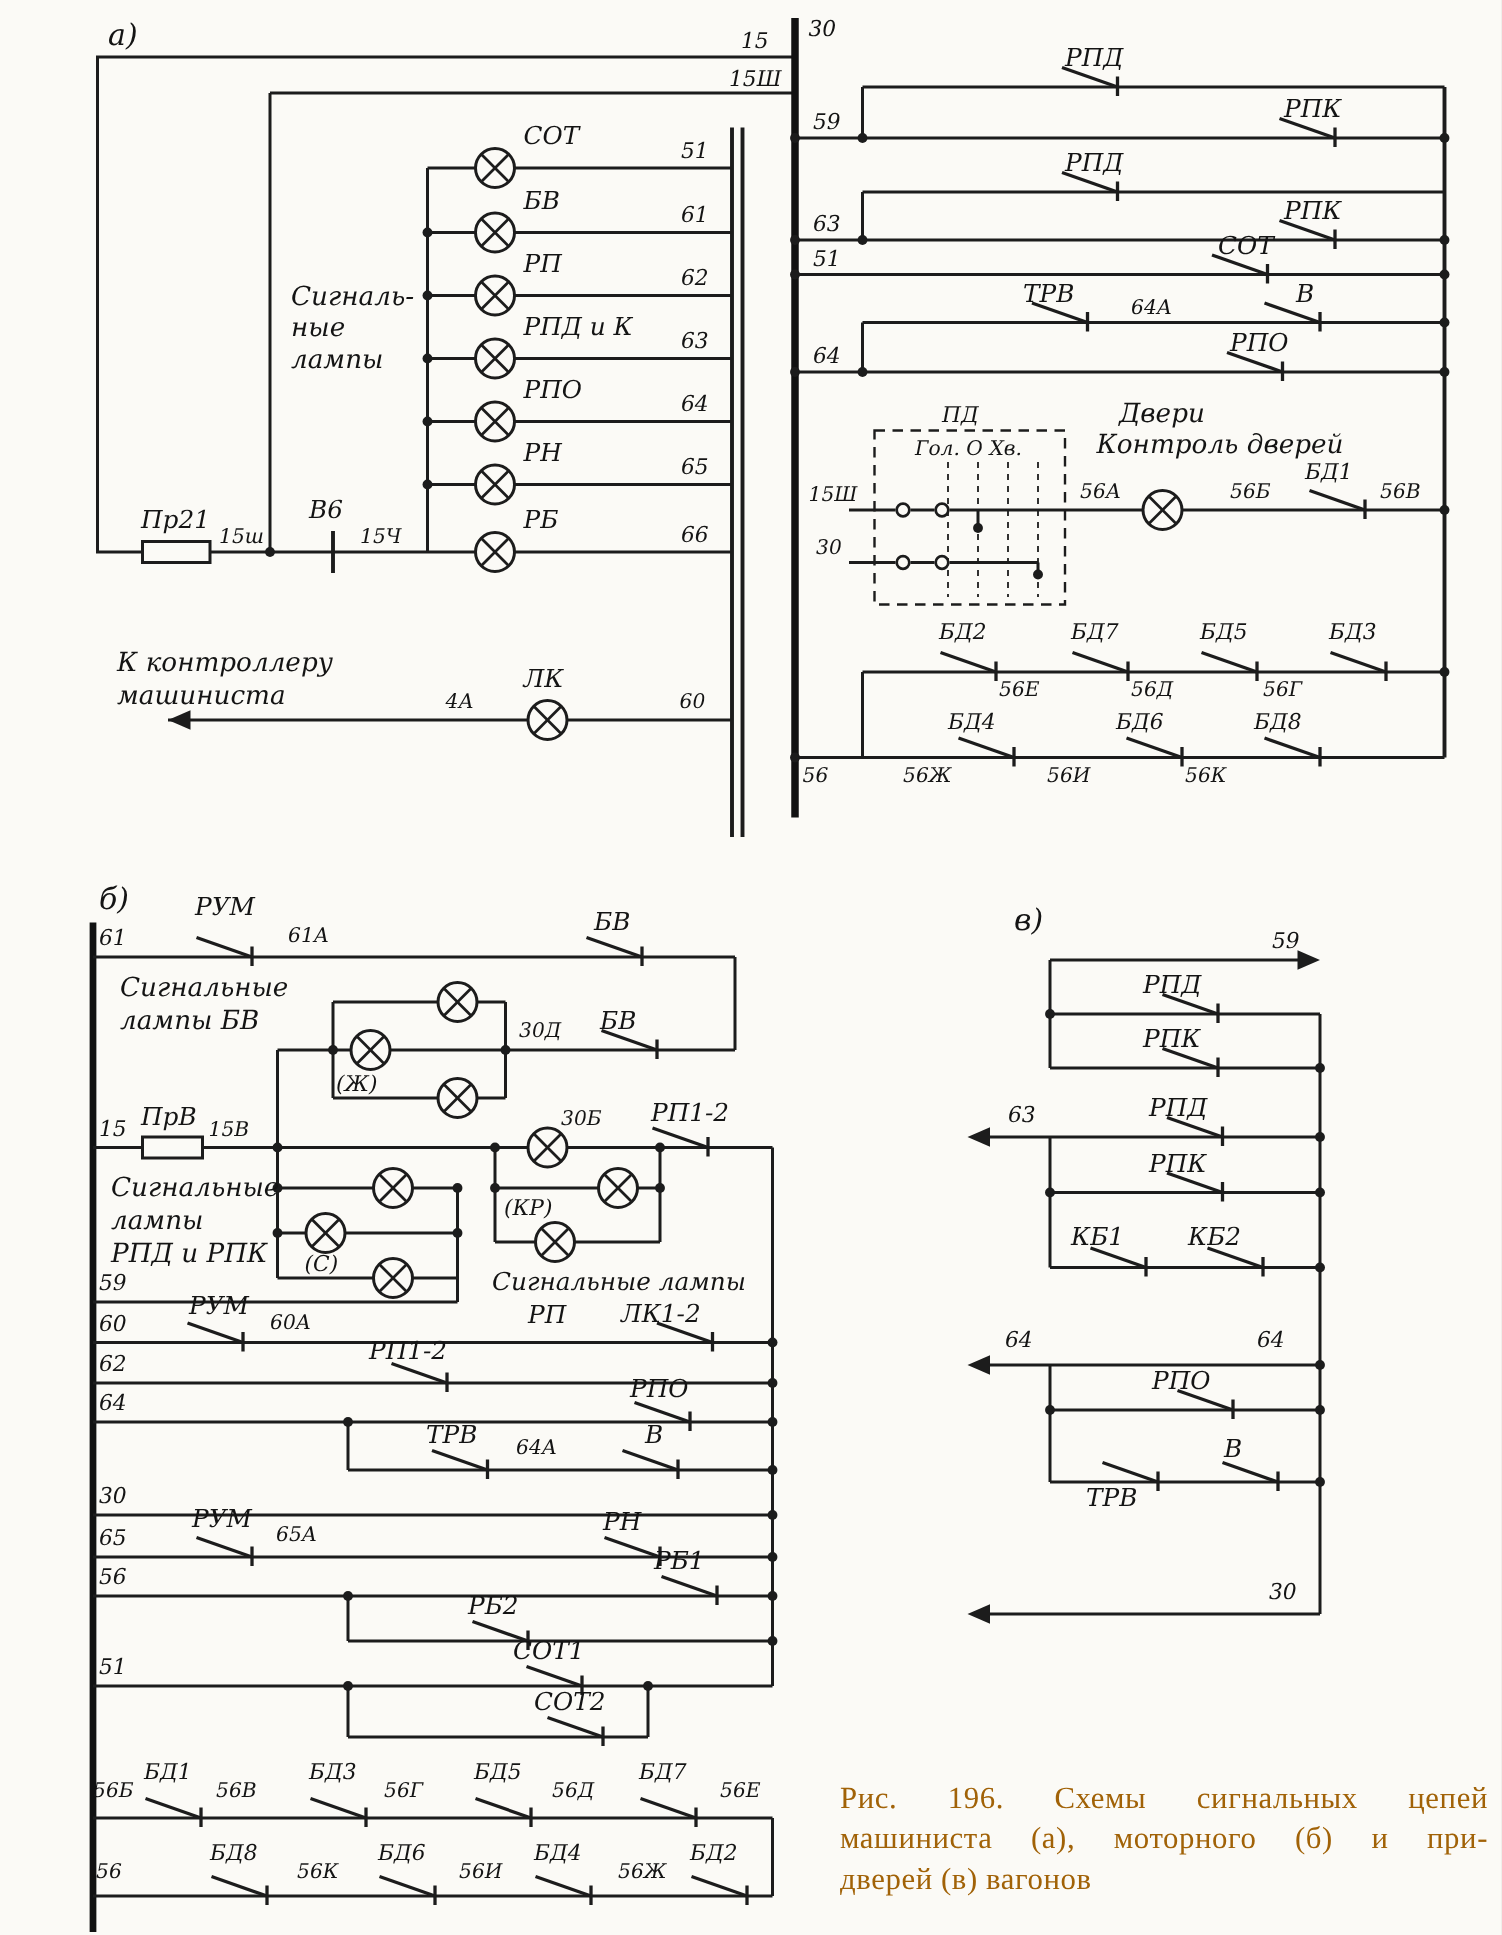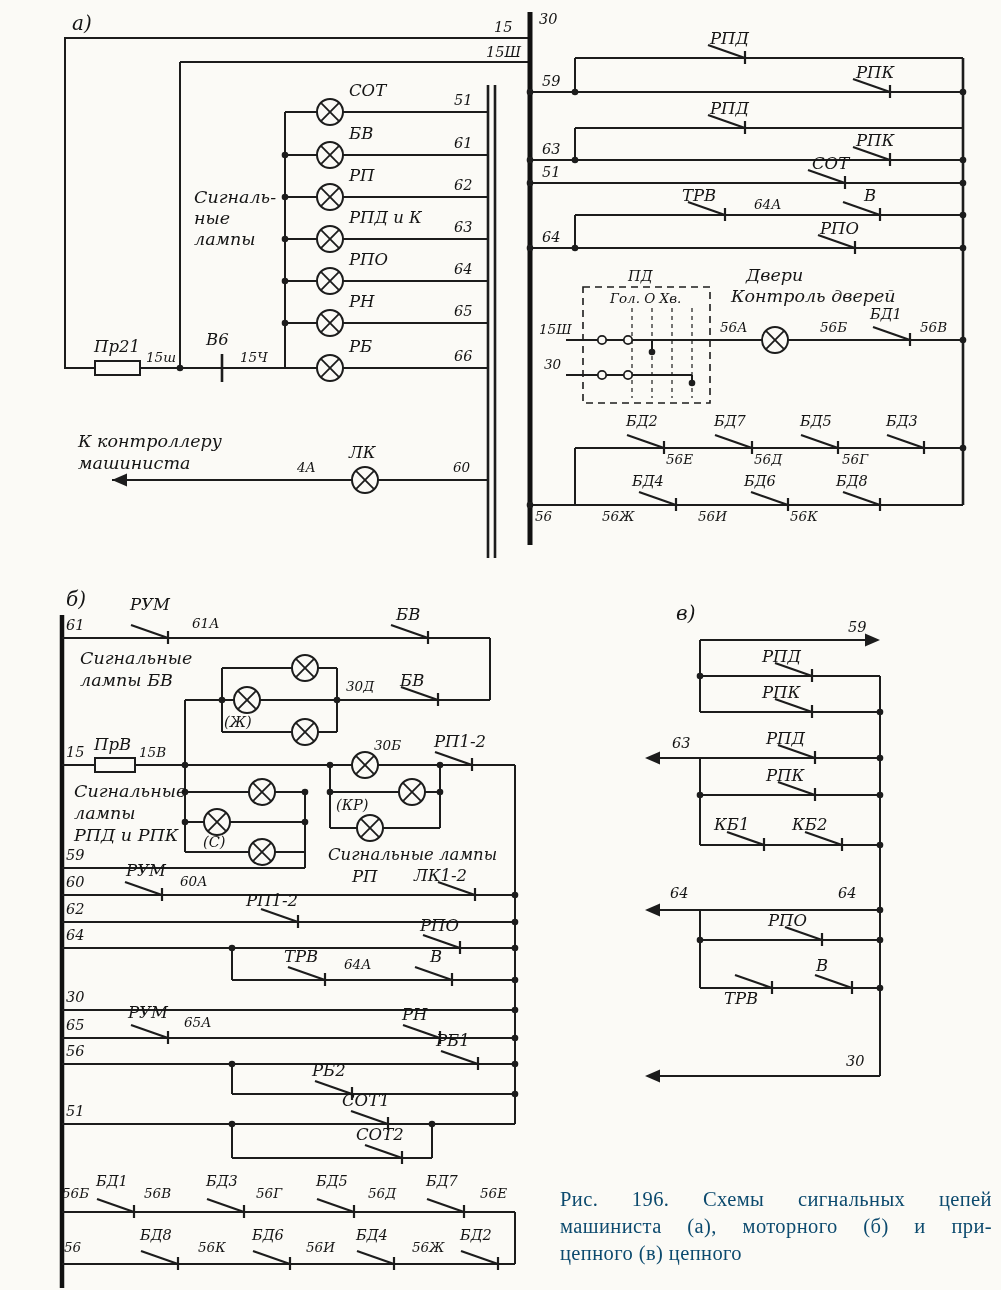--- a/index.html
+++ b/index.html
@@ -11,21 +11,21 @@
   .w3{stroke:#1c1c1c;stroke-width:2.6;fill:none;}
   .bus{stroke:#111;stroke-width:5;fill:none;}
   .busb{stroke:#111;stroke-width:4.5;fill:none;}
   .dash{stroke:#1c1c1c;stroke-width:1.6;fill:none;stroke-dasharray:7 5;}
   .dashv{stroke:#1c1c1c;stroke-width:1.2;fill:none;stroke-dasharray:4 4;}
   
   text{fill:#141414;font-family:"DejaVu Serif",serif;font-style:italic;}
   .t13{font-size:13.5px;} .t14{font-size:14.5px;} .t16{font-size:16.5px;}
   .t17{font-size:17.5px;} .t20{font-size:20px;}
   .caption{position:absolute;font-family:"Liberation Serif","DejaVu Serif",serif;
-           font-size:20.5px;line-height:27px;color:#0c4a6e;letter-spacing:.4px;}
+           font-size:20.5px;line-height:27px;color:#a16207;letter-spacing:.4px;}
   .jline{text-align-last:justify;}
 </style>
 </head>
 <body>
 
 <div id="page">
 <svg width="1001" height="1290" viewBox="0 0 1001 1290">
   <defs>
     <g id="lamp">
       <circle r="13" fill="#fbfaf6" stroke="#1c1c1c" stroke-width="2"></circle>
@@ -367,15 +367,15 @@
     <text class="t16" x="768" y="926">РПО</text>
     <text class="t16" x="724" y="1004">ТРВ</text>
     <text class="t16" x="816" y="971">В</text>
     <text class="t14" x="846" y="1066">30</text>
   </g>
 </svg>
 
 <div class="caption" style="left:560px;top:1186px;width:432px">
   <div class="jline">Рис. 196. Схемы сигнальных цепей</div>
   <div class="jline">машиниста (а), моторного (б) и при-</div>
-  <div>цепного (в) цепного</div>
+  <div>дверей (в) вагонов</div>
 </div>
 </div>
 
 </body></html>

